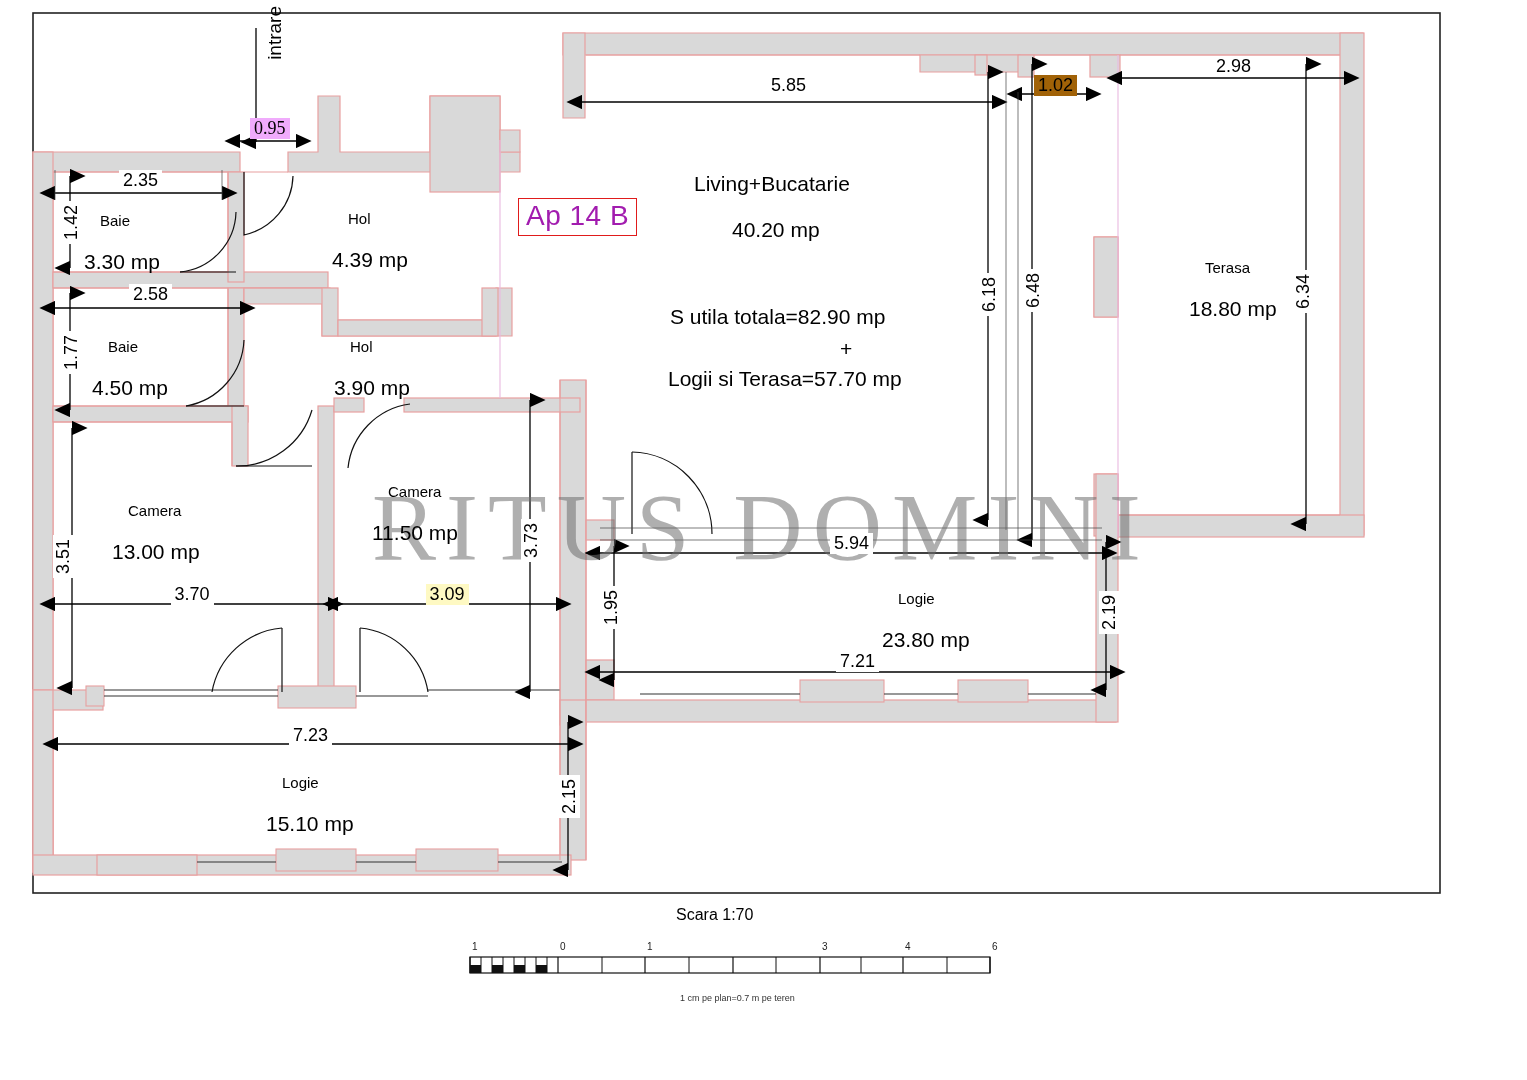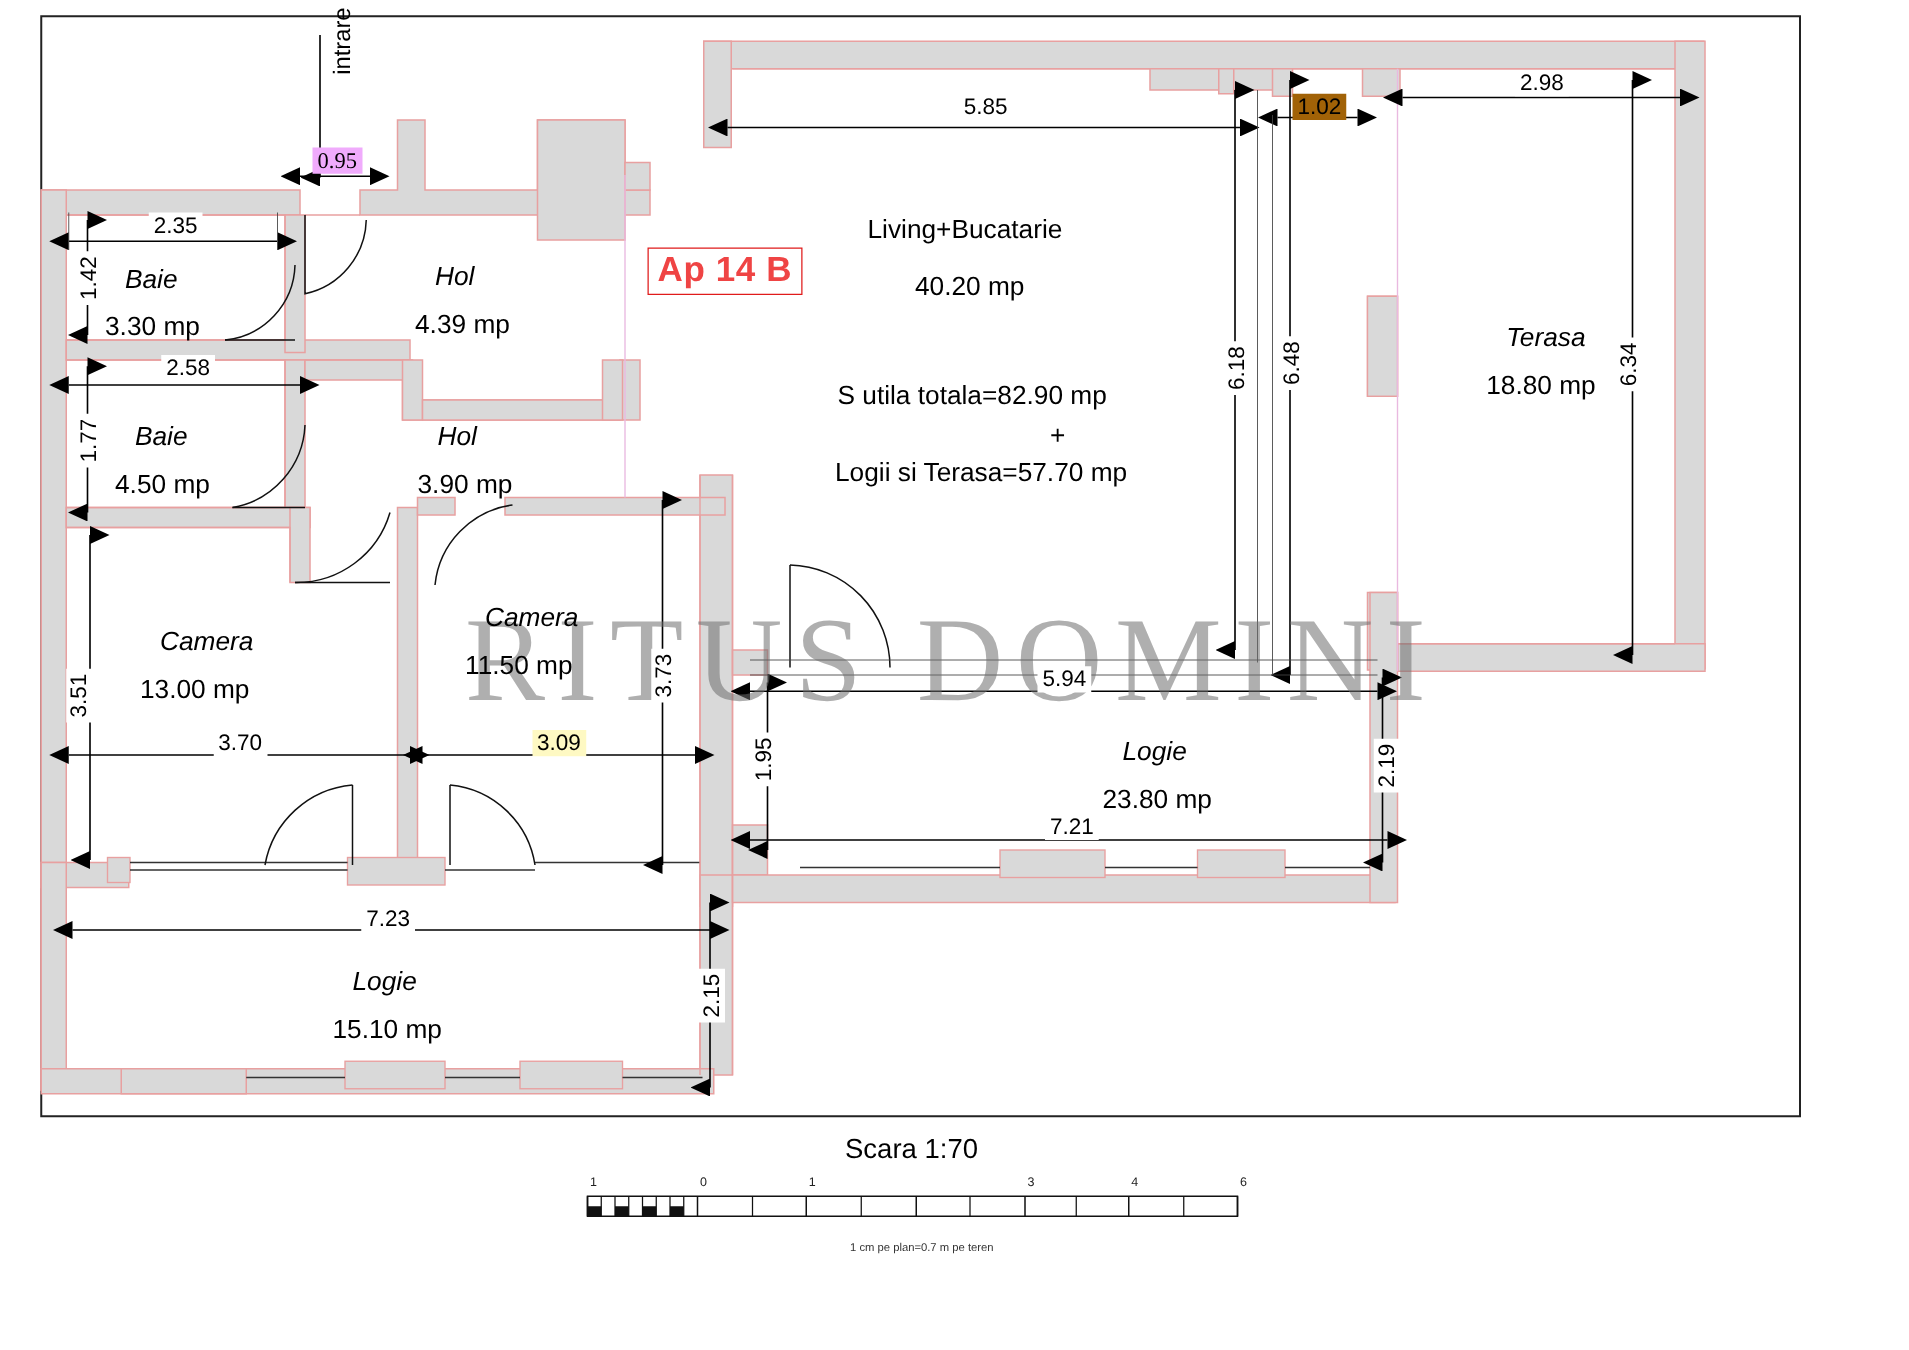--- a/index.html
+++ b/index.html
@@ -16,36 +16,36 @@
     background: #ffffff;
   }
   #plan-svg { position:absolute; left:0; top:0; }
 
   .txt {
     position: absolute;
     color: #000;
     font-family: "Liberation Sans", sans-serif;
     white-space: nowrap;
   }
-  .room-name   { font-size: 21px; font-style: italic; }
+  .room-name   { font-size: 15px; }
   .room-area   { font-size: 21px; }
   .dim         { font-size: 18px; }
   .dim-v       { font-size: 18px; transform-origin: left top; }
   .title-badge {
     position:absolute;
-    color: #ef4444;
+    color: #a21caf;
     border: 1px solid #e01b1b;
     font-size: 28px;
-    font-weight: 700;
+    font-weight: 400;
     padding: 1px 7px 3px 7px;
     letter-spacing: 0.5px;
     background: #fff;
   }
   .info-line { font-size: 21px; }
-  .scale-title { font-size: 22px; }
+  .scale-title { font-size: 16px; }
   .scale-note { font-size: 9px; color:#333; }
   .scale-tick-label { font-size: 10px; color:#222; }
   .entry-label {
     font-size: 19px;
     writing-mode: vertical-rl;
     text-orientation: mixed;
     transform: rotate(180deg);
   }
   .watermark {
     position:absolute;

